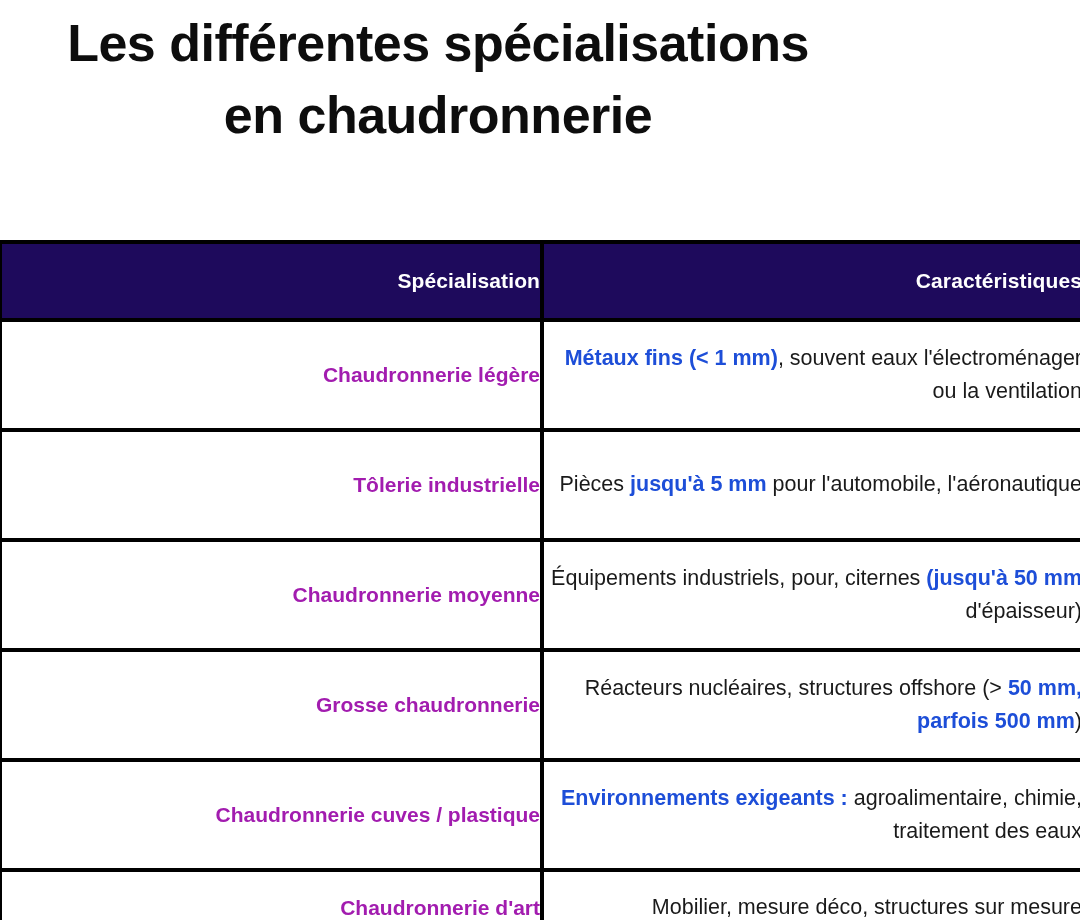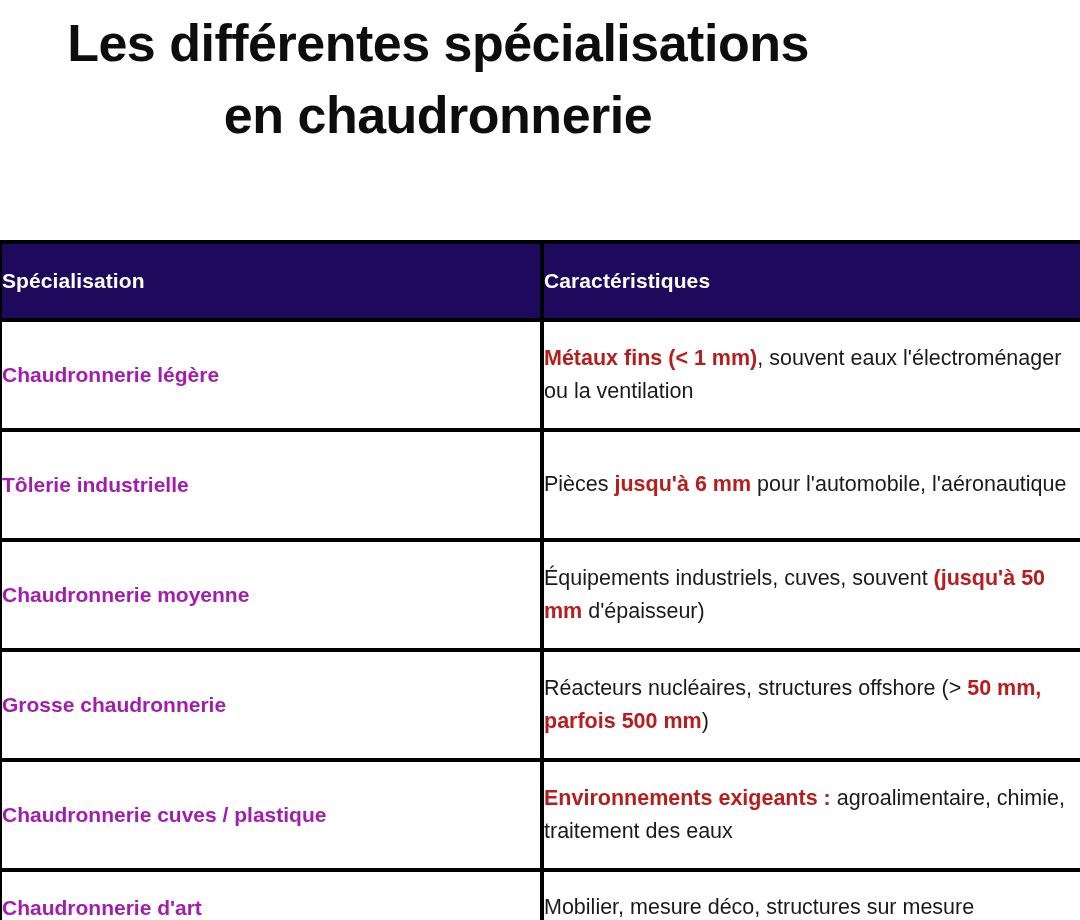--- a/index.html
+++ b/index.html
@@ -52,21 +52,21 @@
   }
 
   table.spec-table col.col-spec  { width: 542px; }
   table.spec-table col.col-carac { width: 542px; }
 
   table.spec-table th,
   table.spec-table td {
     border: 4px solid #000000;
     padding: 0;
     vertical-align: middle;
-    text-align: left;
+    text-align: right;
   }
 
   
   thead tr.header-row th {
     background: #1e0a5c;
     color: #ffffff;
     font-size: 21px;
     font-weight: 700;
     height: 74px;
     letter-spacing: 0.1px;
@@ -91,21 +91,21 @@
     font-size: 21px;
   }
 
   tbody td.cell-carac {
     font-weight: 400;
   }
 
   tbody td.cell-carac b,
   tbody td.cell-carac strong {
     font-weight: 700;
-    color: #b91c1c;
+    color: #1d4ed8;
   }
 
   tbody tr.row-two-line td { height: 106px; }
   tbody tr.row-one-line td { height: 72px; }
 
   
   tbody tr:last-child td {
     border-bottom-width: 5px;
   }
 </style>
@@ -128,25 +128,25 @@
           <th class="th-divider">Caractéristiques</th>
         </tr>
       </thead>
       <tbody>
           <tr class="row-two-line">
             <td class="cell-spec">Chaudronnerie légère</td>
             <td class="cell-carac"><b>Métaux fins (&lt; 1 mm)</b><span>, souvent eaux l'électroménager ou la ventilation</span></td>
           </tr>
           <tr class="row-two-line">
             <td class="cell-spec">Tôlerie industrielle</td>
-            <td class="cell-carac"><span>Pièces </span><b>jusqu'à 6 mm</b><span> pour l'automobile, l'aéronautique</span></td>
+            <td class="cell-carac"><span>Pièces </span><b>jusqu'à 5 mm</b><span> pour l'automobile, l'aéronautique</span></td>
           </tr>
           <tr class="row-two-line">
             <td class="cell-spec">Chaudronnerie moyenne</td>
-            <td class="cell-carac"><span>Équipements industriels, cuves, souvent </span><b>(jusqu'à 50 mm</b><span> d'épaisseur)</span></td>
+            <td class="cell-carac"><span>Équipements industriels, pour, citernes </span><b>(jusqu'à 50 mm</b><span> d'épaisseur)</span></td>
           </tr>
           <tr class="row-two-line">
             <td class="cell-spec">Grosse chaudronnerie</td>
             <td class="cell-carac"><span>Réacteurs nucléaires, structures offshore (&gt; </span><b>50 mm, parfois 500 mm</b><span>)</span></td>
           </tr>
           <tr class="row-two-line">
             <td class="cell-spec">Chaudronnerie cuves / plastique</td>
             <td class="cell-carac"><b>Environnements exigeants :</b><span> agroalimentaire, chimie, traitement des eaux</span></td>
           </tr>
           <tr class="row-one-line">

